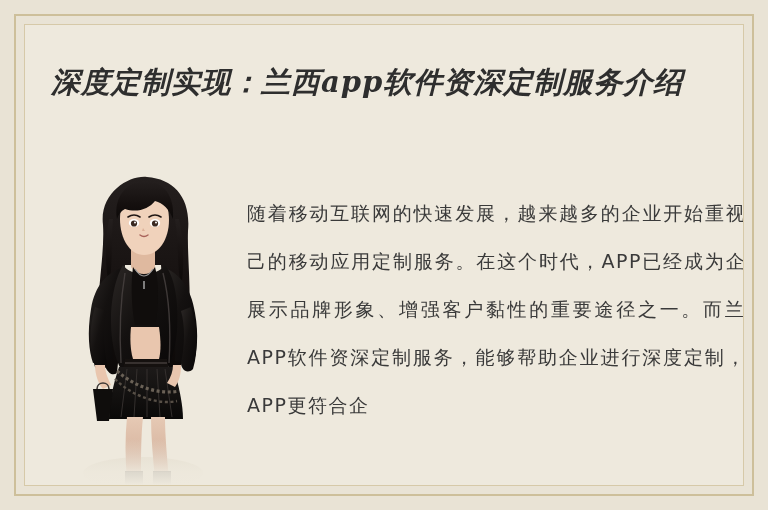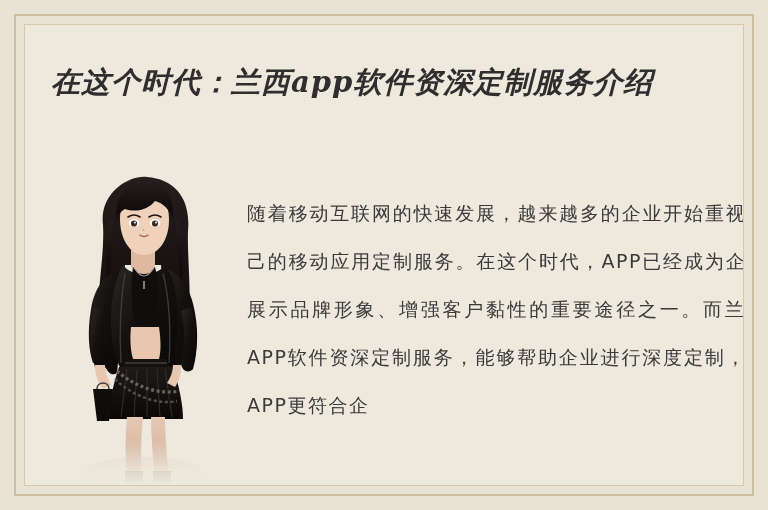--- a/index.html
+++ b/index.html
@@ -95,21 +95,21 @@
     pointer-events: none;
   }
 </style>
 </head>
 <body>
 
 <div class="page">
   <div class="outer-frame"></div>
   <div class="inner-frame">
 
-    <div class="article-title">在这个时代：兰西app软件资深定制服务介绍</div>
+    <div class="article-title">深度定制实现：兰西app软件资深定制服务介绍</div>
 
     <div class="content-area">
 
       <div class="figure">
         <svg width="180" height="325" viewBox="0 0 180 325" xmlns="http://www.w3.org/2000/svg" aria-hidden="true">
           <defs>
             <linearGradient id="hairGrad" x1="0" y1="0" x2="0" y2="1">
               <stop offset="0%" stop-color="#241f1e"></stop>
               <stop offset="60%" stop-color="#15100f"></stop>
               <stop offset="100%" stop-color="#0c0908"></stop>

